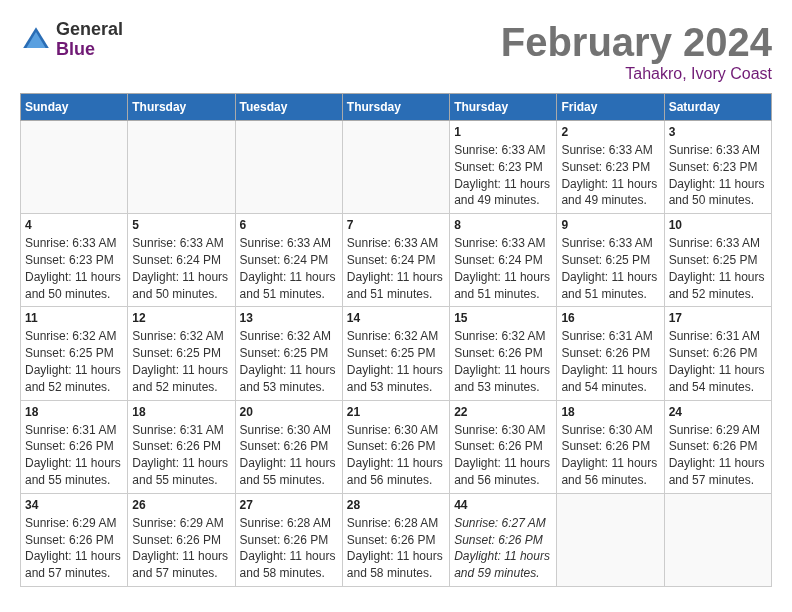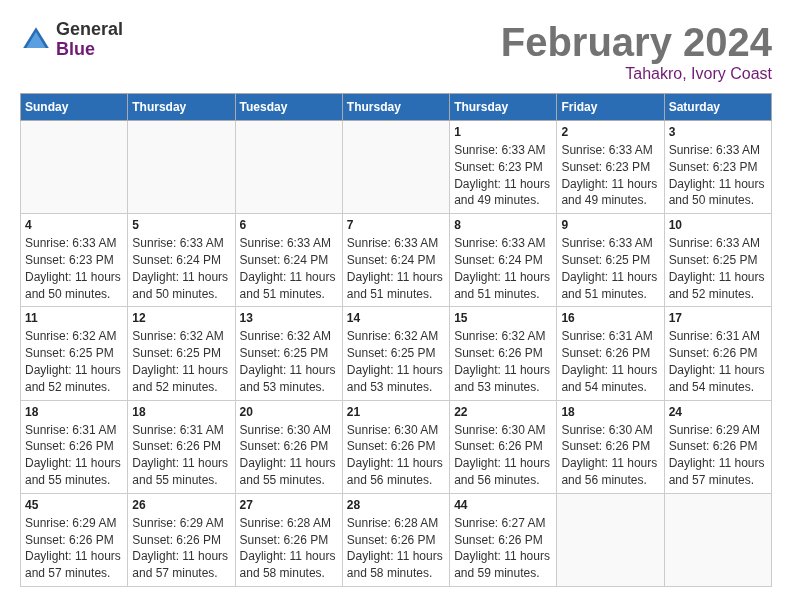--- a/index.html
+++ b/index.html
@@ -288,21 +288,21 @@
         <td>
           <div class="day-num">24</div>
           <div class="day-info" style="white-space: pre-line;">Sunrise: 6:29 AM
 Sunset: 6:26 PM
 Daylight: 11 hours
 and 57 minutes.</div>
         </td>
       </tr>
       <tr>
         <td>
-          <div class="day-num">45</div>
+          <div class="day-num">34</div>
           <div class="day-info" style="white-space: pre-line;">Sunrise: 6:29 AM
 Sunset: 6:26 PM
 Daylight: 11 hours
 and 57 minutes.</div>
         </td>
         <td>
           <div class="day-num">26</div>
           <div class="day-info" style="white-space: pre-line;">Sunrise: 6:29 AM
 Sunset: 6:26 PM
 Daylight: 11 hours
@@ -317,21 +317,21 @@
         </td>
         <td>
           <div class="day-num">28</div>
           <div class="day-info" style="white-space: pre-line;">Sunrise: 6:28 AM
 Sunset: 6:26 PM
 Daylight: 11 hours
 and 58 minutes.</div>
         </td>
         <td>
           <div class="day-num">44</div>
-          <div class="day-info" style="white-space: pre-line;">Sunrise: 6:27 AM
+          <div class="day-info" style="white-space: pre-line; font-style: italic;">Sunrise: 6:27 AM
 Sunset: 6:26 PM
 Daylight: 11 hours
 and 59 minutes.</div>
         </td>
         <td class="empty"></td>
         <td class="empty"></td>
       </tr>
     </tbody>
 </table>
 

